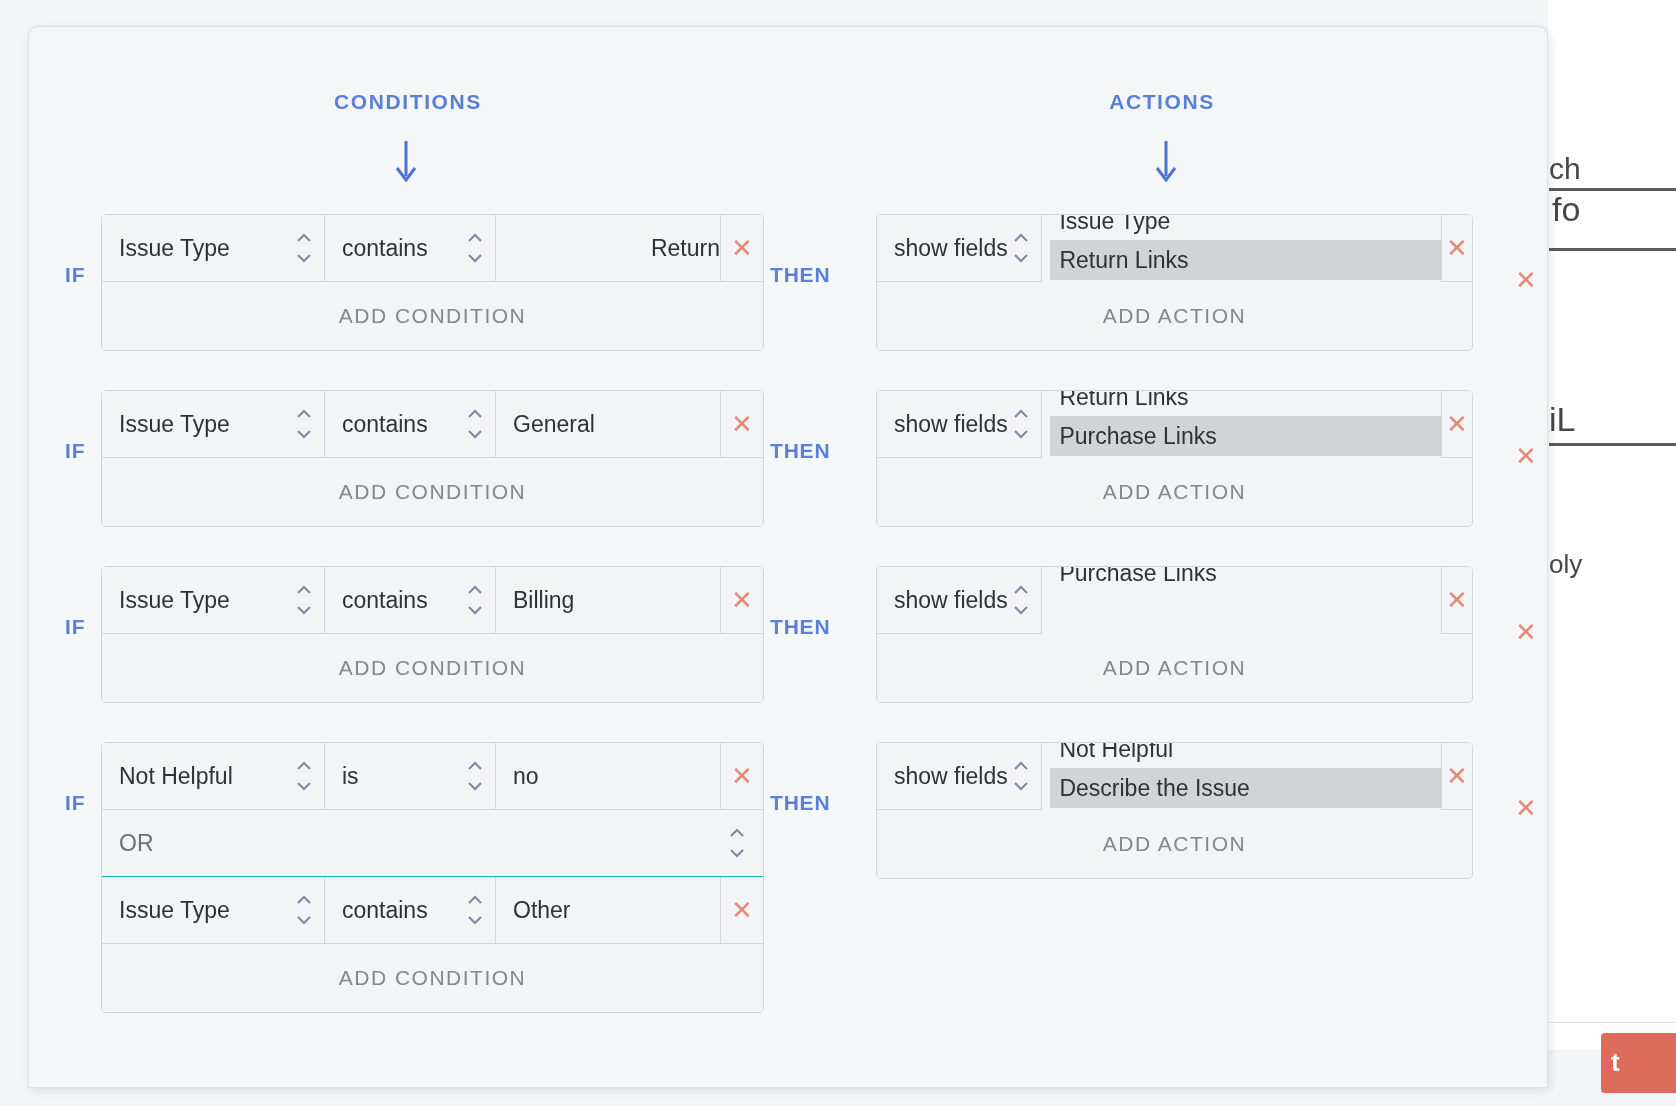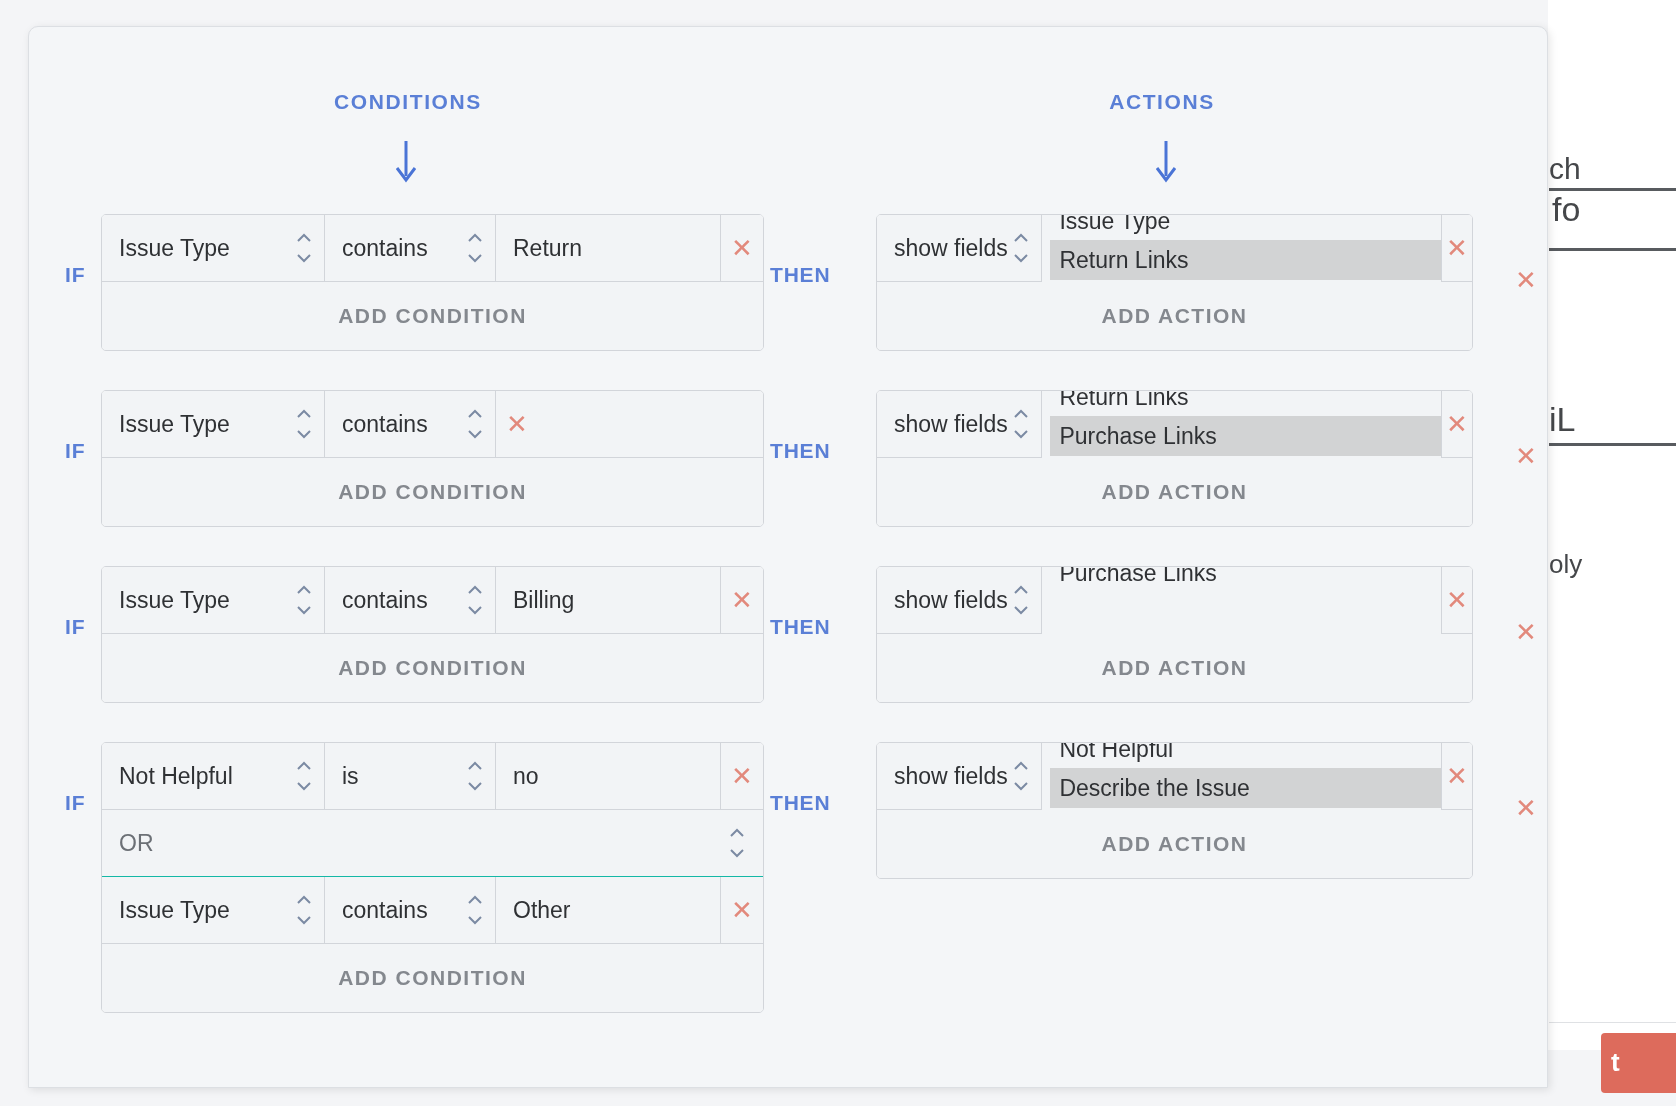--- a/index.html
+++ b/index.html
@@ -178,21 +178,21 @@
 
   
   .add-row {
     display: flex;
     align-items: center;
     justify-content: center;
     height: 68px;
     background: #f2f4f6;
     color: #84888e;
     font-size: 21px;
-    font-weight: bold;
+    font-weight: normal;
     letter-spacing: 1.5px;
     cursor: pointer;
   }
 
   
   .x-glyph {
     color: #e2897c;
     font-size: 26px;
     line-height: 1;
     font-weight: 400;
@@ -302,21 +302,21 @@
           <span>contains</span>
           <span class="stepper">
             <svg width="16" height="11" viewBox="0 0 16 11">
                 <polyline points="2,8 8,2 14,8" fill="none" stroke="currentColor" stroke-width="2"></polyline>
               </svg>
             <svg width="16" height="11" viewBox="0 0 16 11">
                 <polyline points="2,3 8,9 14,3" fill="none" stroke="currentColor" stroke-width="2"></polyline>
               </svg>
           </span>
         </div>
-        <div class="cell value" style="width:225px;">
+        <div class="cell value" style="width:225px;justify-content:flex-end;">
           <span>Return</span>
         </div>
         <div class="cell xcell">
           <span class="x-glyph">✕</span>
         </div>
       </div>
       <div class="add-row">ADD CONDITION</div>
     </div>
 
     <div class="act-group" style="top:187px;">
@@ -368,20 +368,23 @@
         <div class="cell op">
           <span>contains</span>
           <span class="stepper">
             <svg width="16" height="11" viewBox="0 0 16 11">
                 <polyline points="2,8 8,2 14,8" fill="none" stroke="currentColor" stroke-width="2"></polyline>
               </svg>
             <svg width="16" height="11" viewBox="0 0 16 11">
                 <polyline points="2,3 8,9 14,3" fill="none" stroke="currentColor" stroke-width="2"></polyline>
               </svg>
           </span>
+        </div>
+        <div class="cell value" style="width:225px;">
+          <span>General</span>
         </div>
         <div class="cell xcell">
           <span class="x-glyph">✕</span>
         </div>
       </div>
       <div class="add-row">ADD CONDITION</div>
     </div>
 
     <div class="act-group" style="top:363px;">
       <div class="crow">

